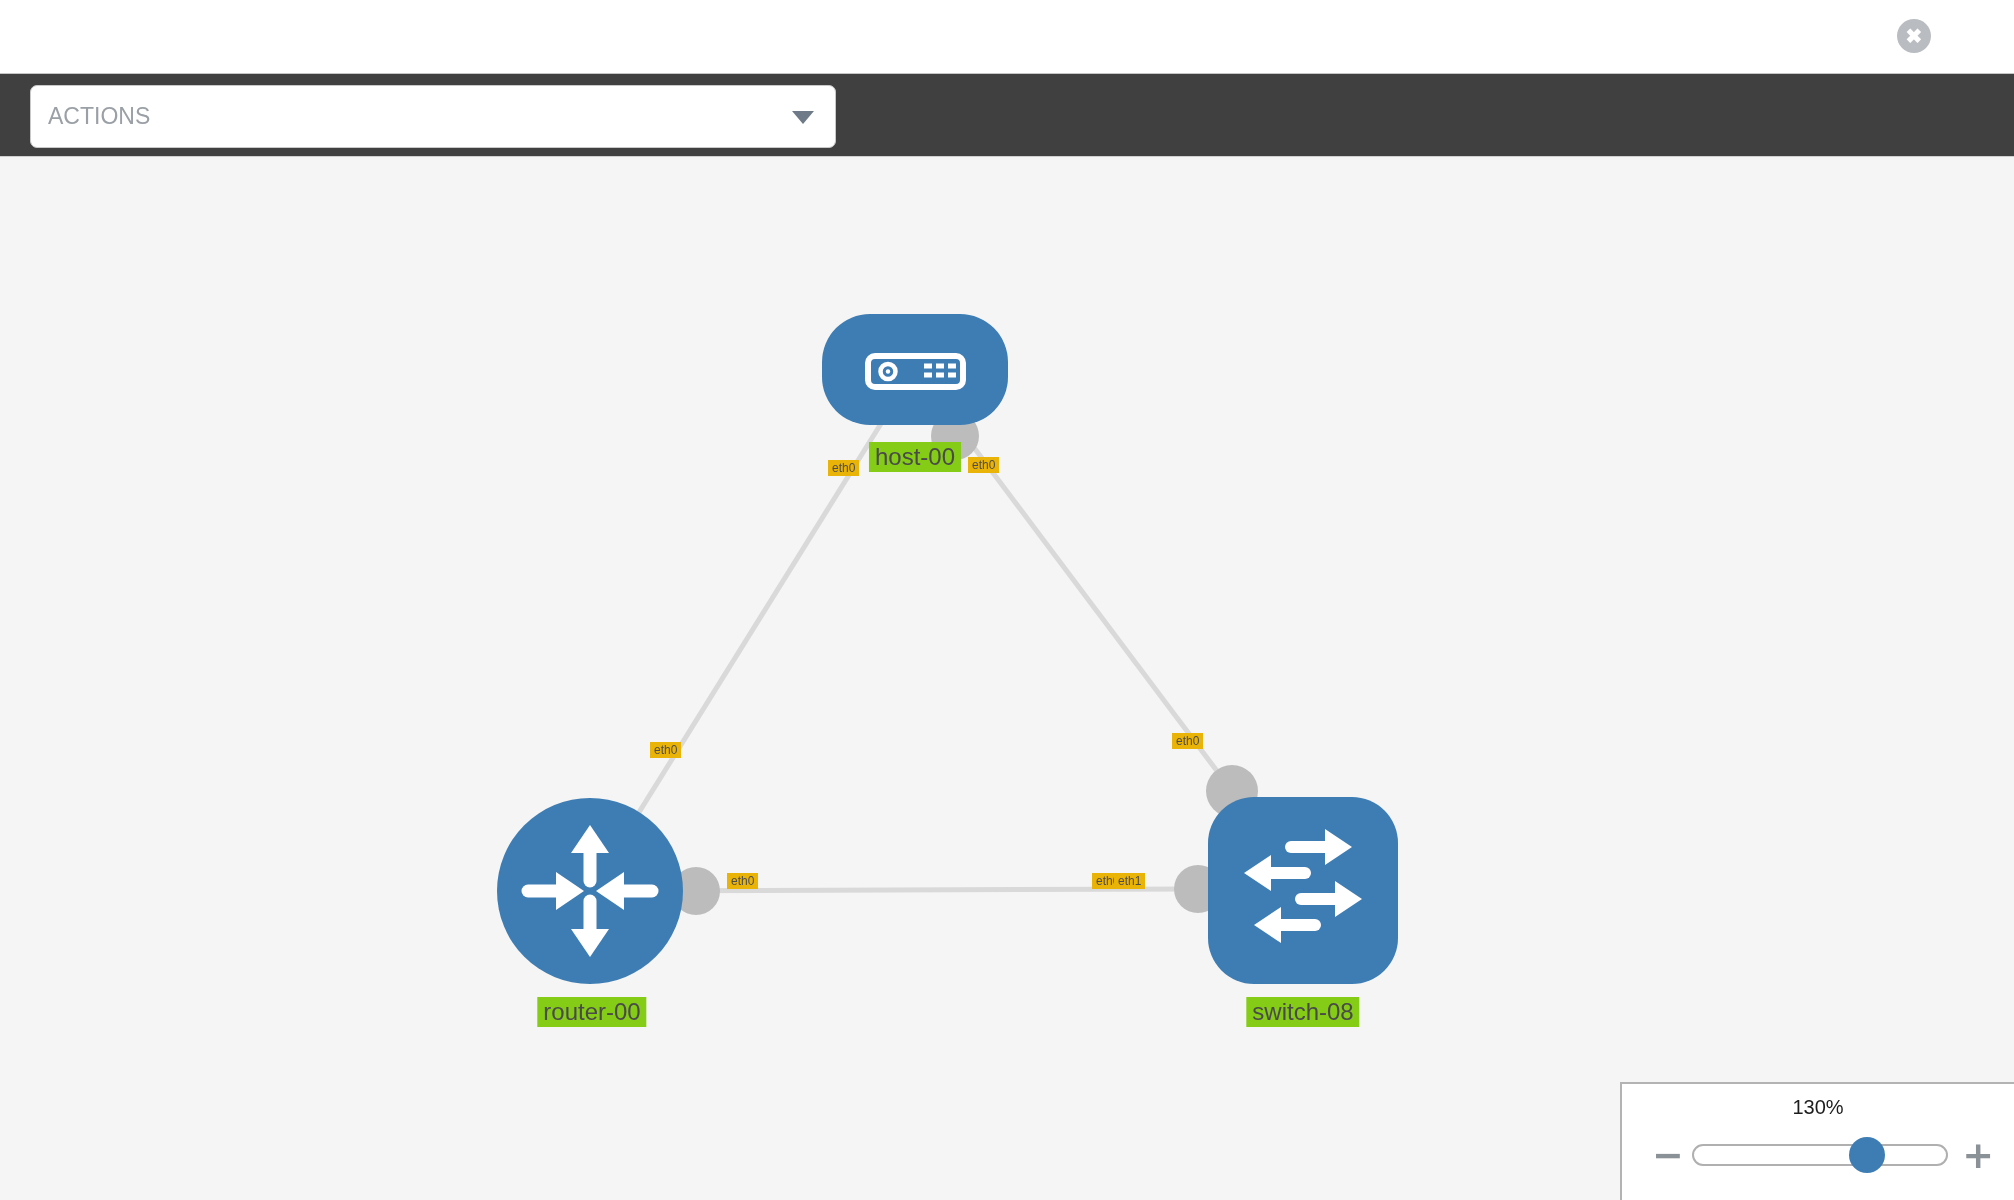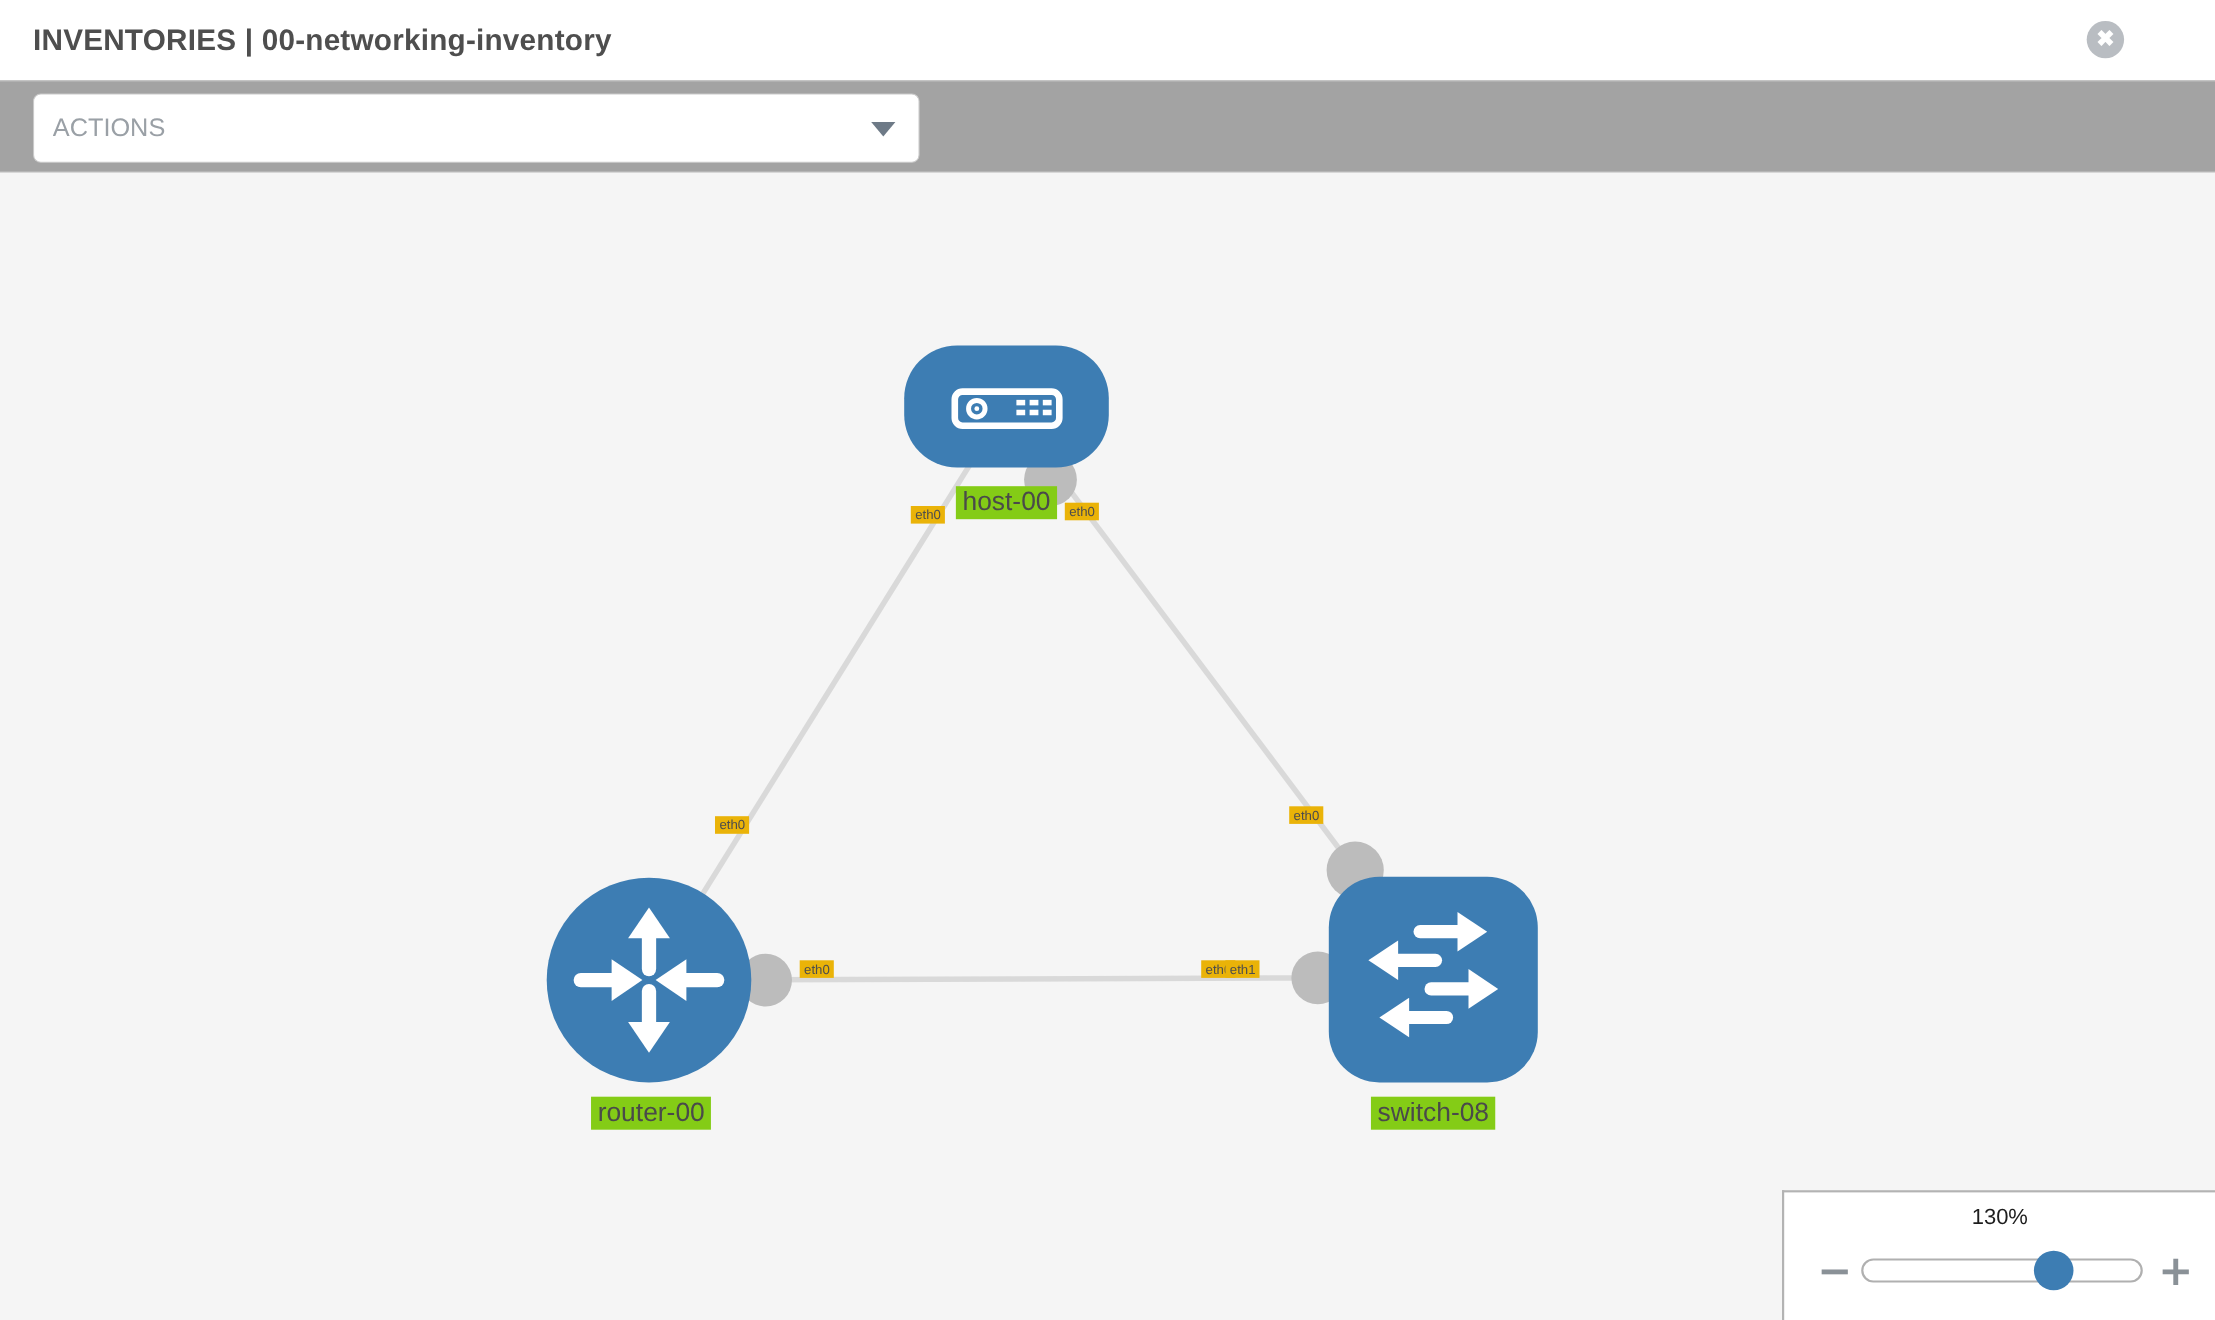--- a/index.html
+++ b/index.html
@@ -9,21 +9,21 @@
   
   .header { position:absolute; left:0; top:0; width:2014px; height:73px; background:#fff; }
   .page-title { position:absolute; left:30px; top:0; line-height:73px;
                 font-size:27px; font-weight:bold; color:#4e4e4e; letter-spacing:.2px; }
   .close-btn { position:absolute; right:83px; top:19px; width:34px; height:34px;
                border-radius:50%; background:#b9bdc2; color:#fff; text-align:center;
                line-height:34px; font-size:20px; font-weight:bold; cursor:pointer; border:none; }
 
   
   .toolbar { position:absolute; left:0; top:73px; width:2014px; height:84px;
-             background:#a3a3a3; border-top:1px solid #c6c6c6; border-bottom:1px solid #cfcfcf;padding-left:21px; }
+             background:#404040; border-top:1px solid #c6c6c6; border-bottom:1px solid #cfcfcf;padding-left:21px; }
   .combo { position:absolute; top:11px; height:63px; }
   .combo input { width:100%; height:63px; border:1px solid #c9c9c9; border-radius:7px;
                  background:#fff; font-size:23px; color:#555; padding:0 46px 0 17px;
                  font-family:"Liberation Sans", sans-serif; outline:none; }
   .combo input::placeholder { color:#9aa0a6; opacity:1; }
   .combo-actions { left:30px;  width:806px; }
   .combo-search  { left:1182px; width:748px; }
   .caret { position:absolute; top:26px; width:0; height:0;
            border-left:11px solid transparent; border-right:11px solid transparent;
            border-top:13px solid #6e7a87; cursor:pointer; }
@@ -60,21 +60,20 @@
   .zoom-plus  { margin-left:14px; }
   .slider-track { position:relative; margin-left:14px; width:268px; height:22px;
                   background:#fff; border:2px solid #b0b0b0; border-radius:12px; cursor:pointer; }
   .slider-thumb { position:absolute; left:155px; top:-9px; width:36px; height:36px;
                   border-radius:50%; background:#3d7db3; cursor:grab; }
 </style>
 </head>
 <body>
 
 <div class="header">
-  <div class="page-title">INVENTORIES | 00-networking-inventory</div>
   <button class="close-btn">
     <span>✖</span>
   </button>
 </div>
 
 <div class="toolbar">
   <div class="combo combo-actions">
     <input type="text" readonly="" placeholder="ACTIONS" style="">
     <div class="caret caret-actions"></div>
   </div>

